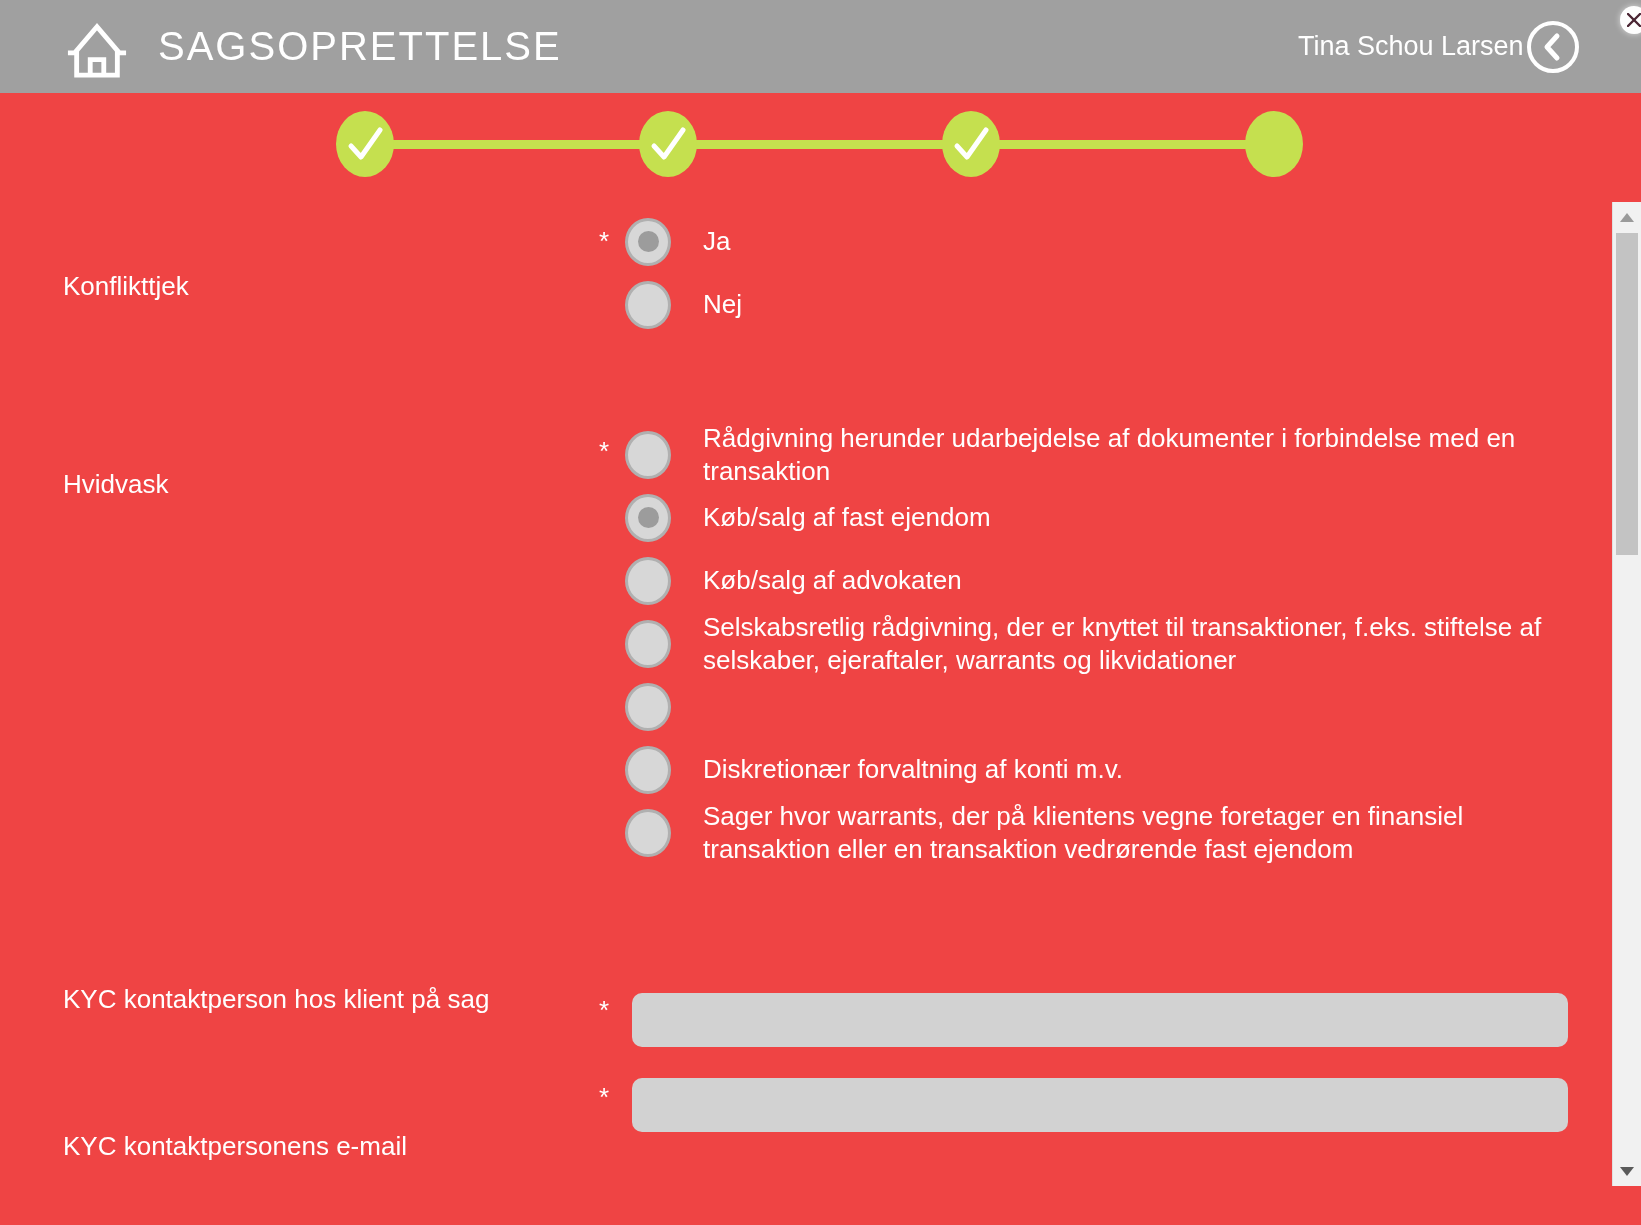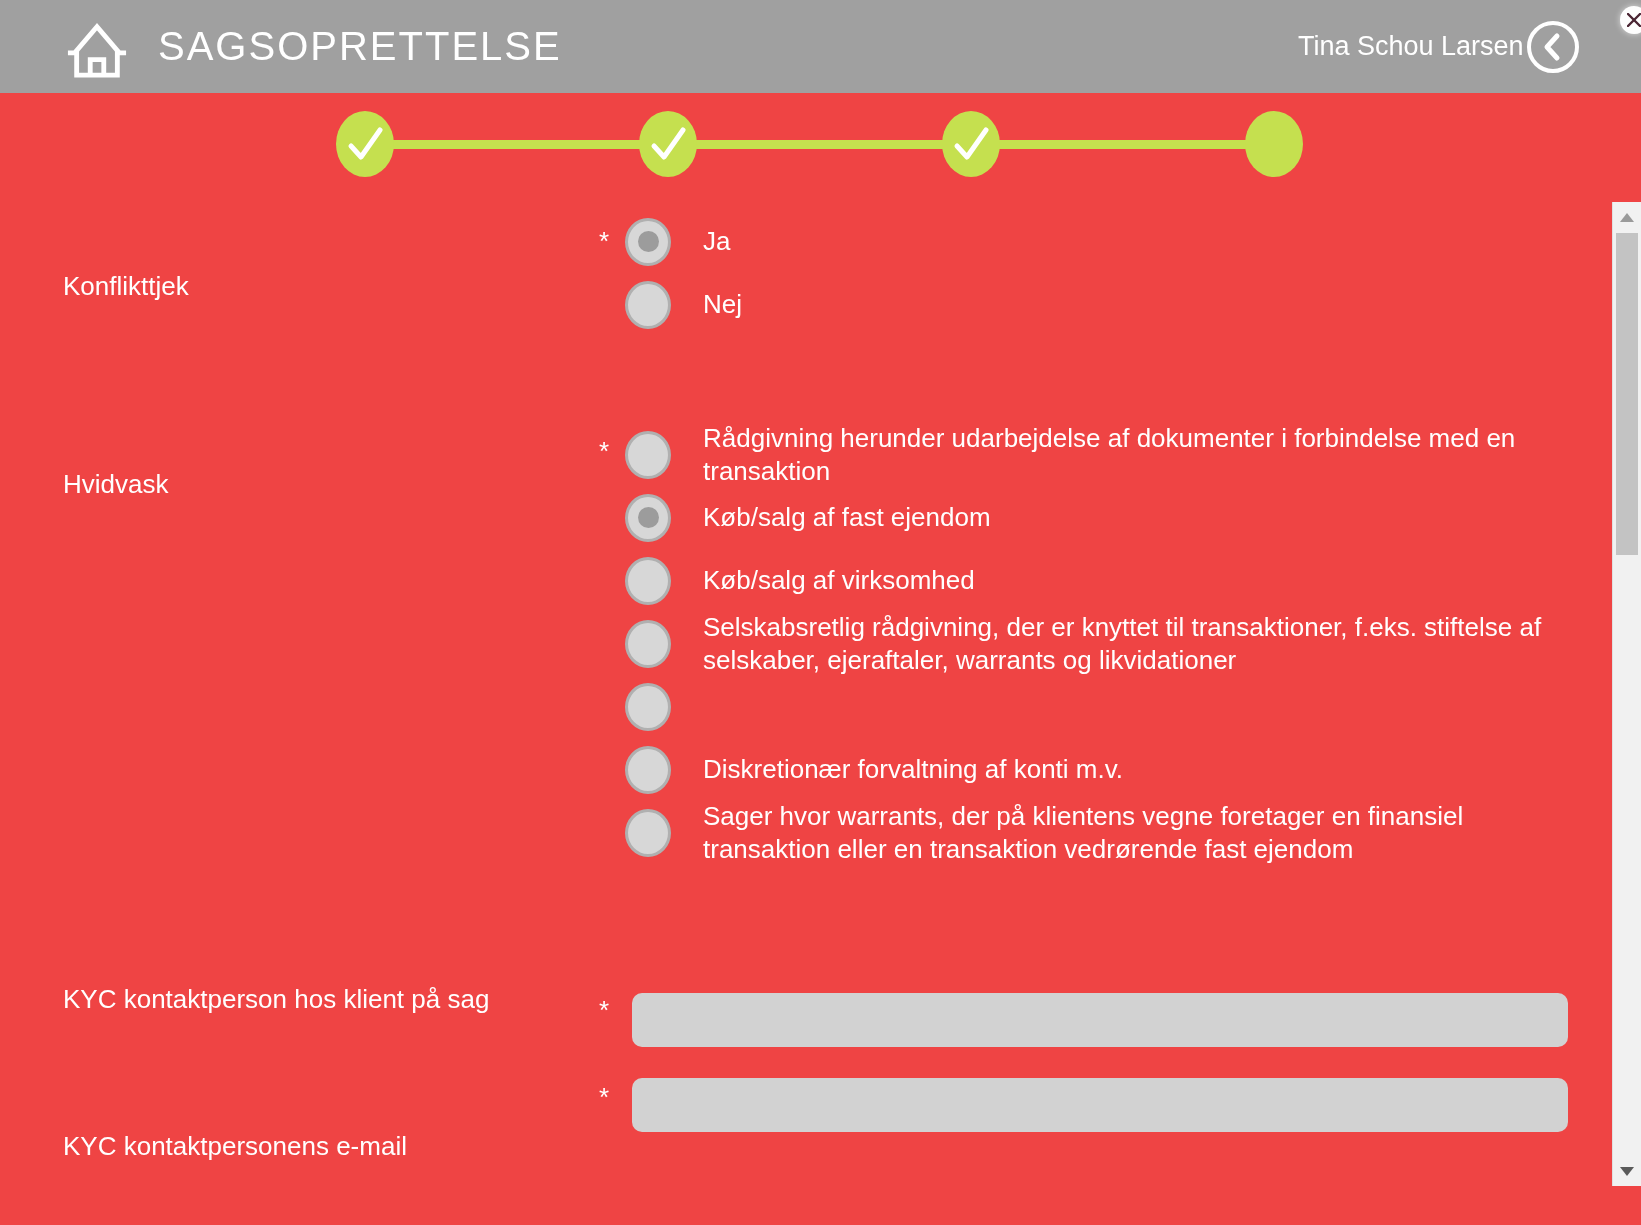--- a/index.html
+++ b/index.html
@@ -144,21 +144,21 @@
           <span class="option-label">Rådgivning herunder udarbejdelse af dokumenter i forbindelse med en transaktion</span>
         </div>
         <div class="option-row selected">
           <span class="radio">
             <span class="dot"></span>
           </span>
           <span class="option-label">Køb/salg af fast ejendom</span>
         </div>
         <div class="option-row">
           <span class="radio"></span>
-          <span class="option-label">Køb/salg af virksomhed</span>
+          <span class="option-label">Køb/salg af advokaten</span>
         </div>
         <div class="option-row">
           <span class="radio"></span>
           <span class="option-label">Selskabsretlig rådgivning, der er knyttet til transaktioner, f.eks. stiftelse af selskaber, ejeraftaler, warrants og likvidationer</span>
         </div>
         <div class="option-row">
           <span class="radio"></span>
         </div>
         <div class="option-row">
           <span class="radio"></span>

